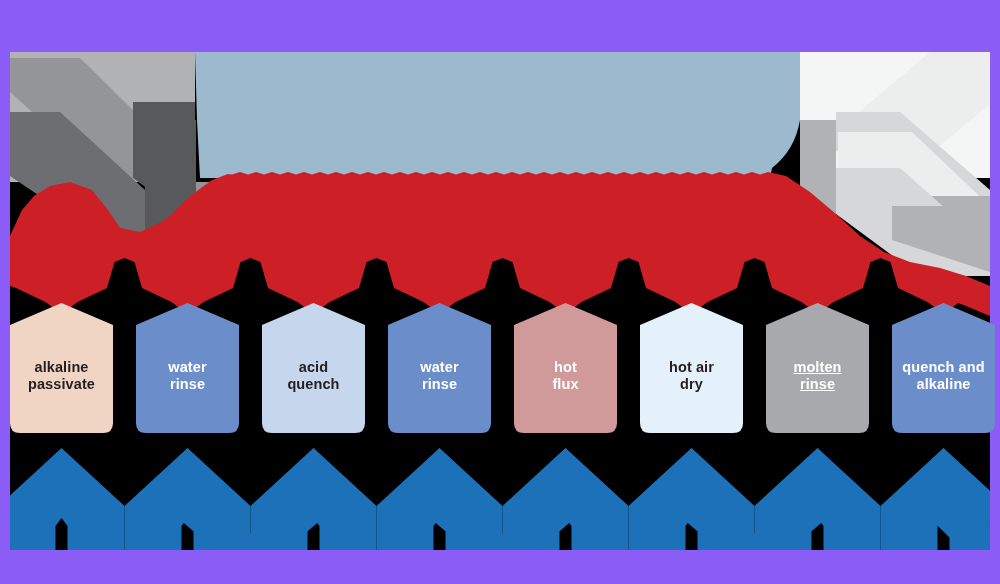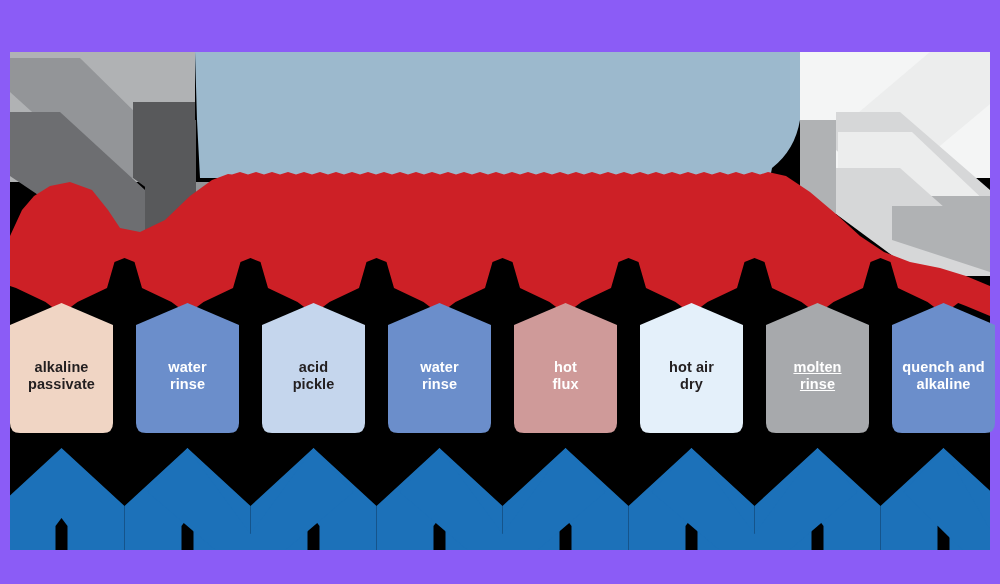--- a/index.html
+++ b/index.html
@@ -92,21 +92,21 @@
           <div>water</div>
           <div>rinse</div>
         </div>
       </div>
       <div class="tag" style="left: 262px; top: 303px; width: 103px; height: 130px; justify-content: center;">
         <svg class="tag-shape" viewBox="0 0 103 130">
           <path d="M0,22 L51.5,0 L103,22 L103,120 Q103,130 93,130 L10,130 Q0,130 0,120 Z" fill="#c5d6ed"></path>
         </svg>
         <div class="tag-text t-dark" style="color: rgb(35, 31, 32);">
           <div>acid</div>
-          <div>pickle</div>
+          <div>quench</div>
         </div>
       </div>
       <div class="tag" style="left: 388px; top: 303px; width: 103px; height: 130px;">
         <svg class="tag-shape" viewBox="0 0 103 130">
           <path d="M0,22 L51.5,0 L103,22 L103,120 Q103,130 93,130 L10,130 Q0,130 0,120 Z" fill="#6b8ecb"></path>
         </svg>
         <div class="tag-text t-light" style="color: rgb(255, 255, 255);">
           <div>water</div>
           <div>rinse</div>
         </div>

